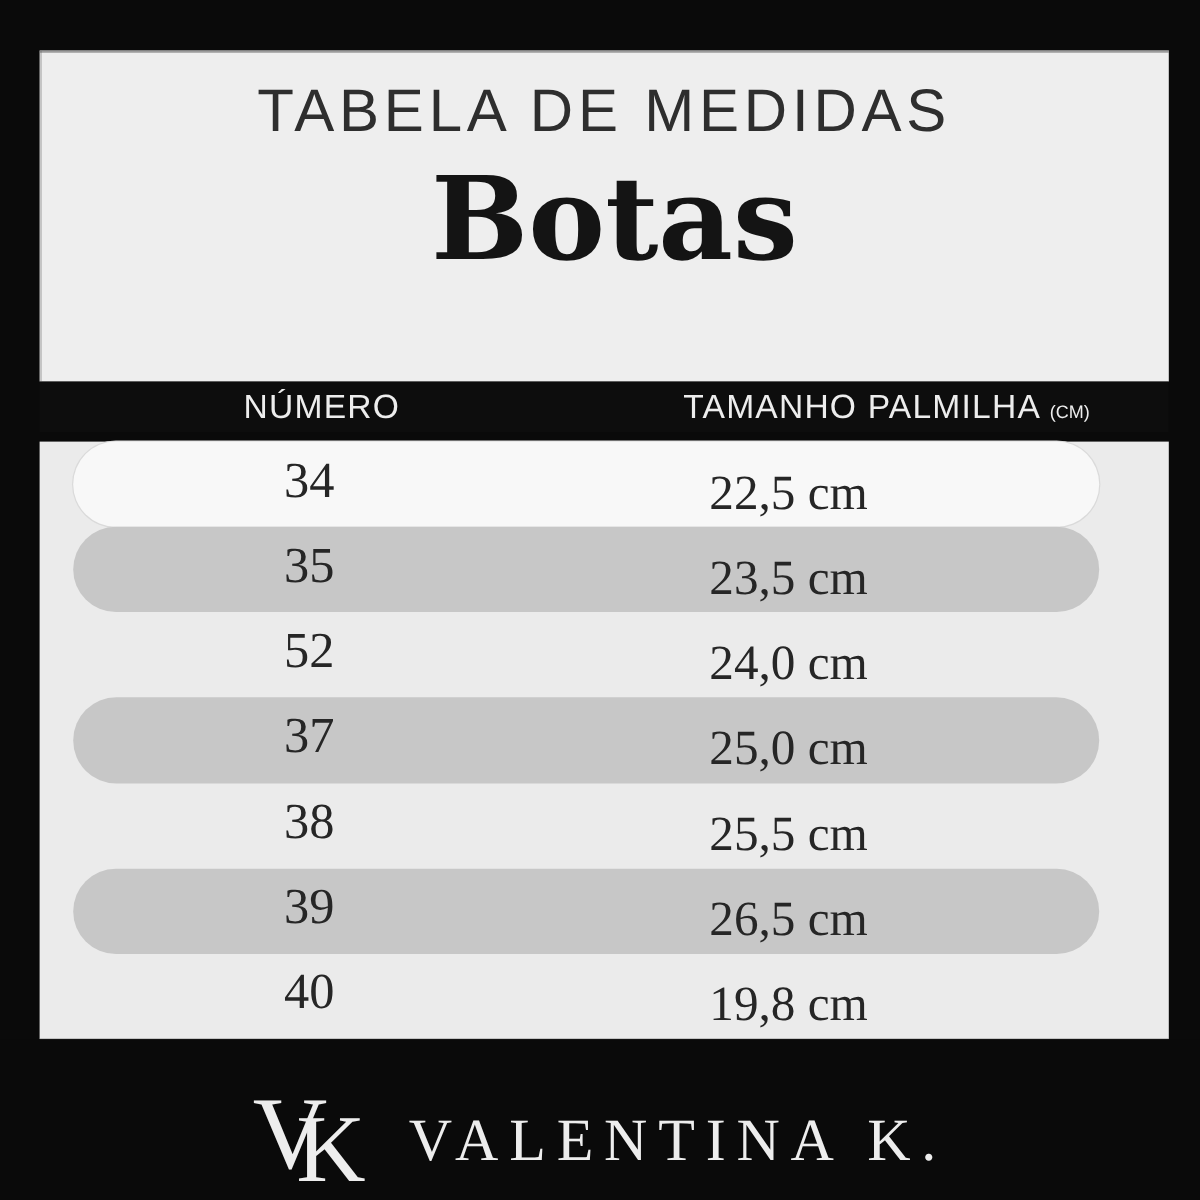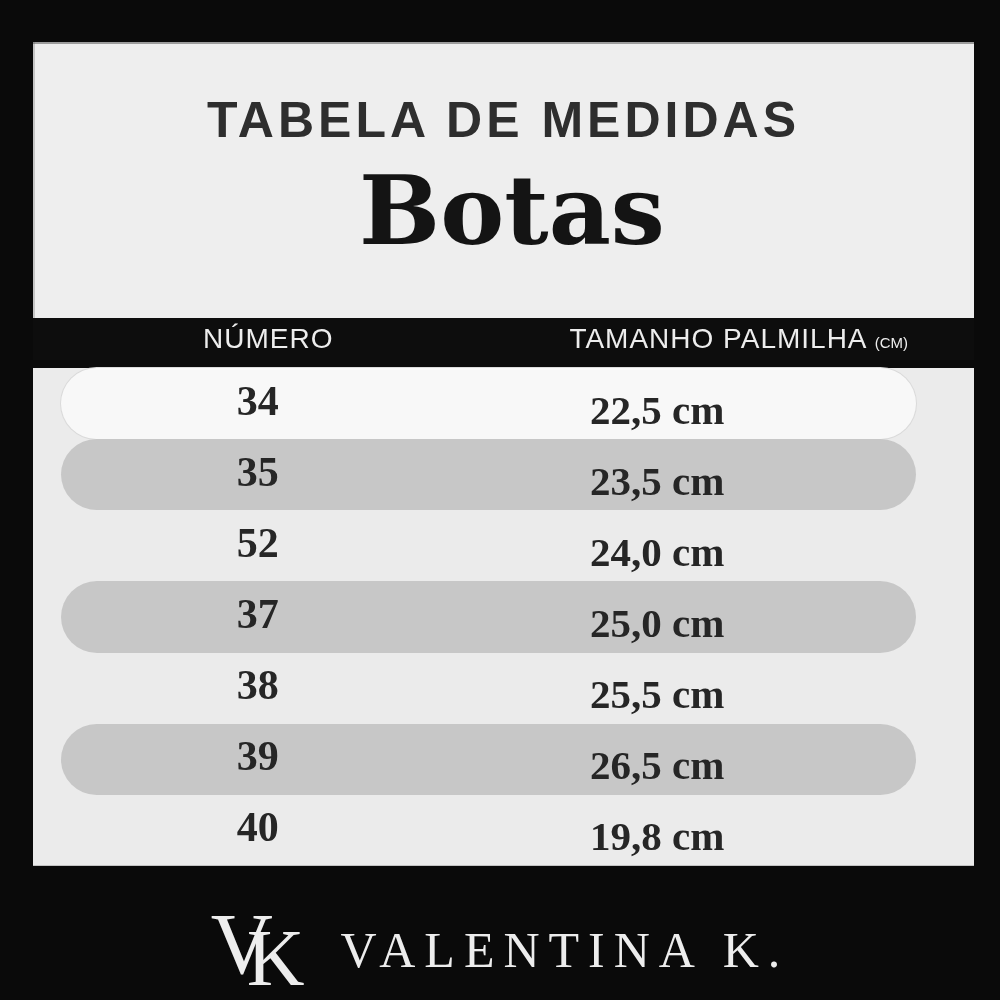--- a/index.html
+++ b/index.html
@@ -22,24 +22,24 @@
     font-family:"Liberation Sans",sans-serif;
   }
   
   .header-box{
     position:absolute;left:33px;top:42px;width:941px;height:276px;
     background:var(--panel-bg);
     box-shadow:inset 0 2px 0 rgba(90,90,90,.55), inset 2px 0 0 rgba(120,120,120,.35);
     text-align:center;
   }
   .title-main{
-    padding-top:52px;
+    padding-top:24px;
     font-size:50px;line-height:1.05;
     letter-spacing:4px;
-    font-weight:700;
+    font-weight:400;
     color:#2e2e2e;
   }
   .title-sub{
     margin-top:16px;
     font-family:"DejaVu Serif",serif;
     font-weight:700;
     font-size:96px;line-height:1;
     color:#141414;
     padding-left:17px;
   }
@@ -75,21 +75,20 @@
     display:grid;grid-template-columns:46% 54%;
     align-items:center;
   }
   .row--white{background:var(--pill-white);box-shadow:0 0 0 1px #dadada;}
   .row--gray{background:var(--pill-gray);}
   .row--plain{background:transparent;}
   .cell{
     text-align:center;
     font-family:"Liberation Serif",serif;
     color:var(--text-dark);
-    font-weight:bold;
   }
   .cell-size{font-size:42px;padding-bottom:6px;}
   .cell-insole{font-size:41px;padding-right:56px;padding-top:12px;}
   
   .footer{
     position:absolute;left:0;top:866px;width:1000px;height:134px;
     background:var(--frame-black);
     display:flex;justify-content:center;align-items:center;
     padding-top:22px;
     color:var(--text-light);

